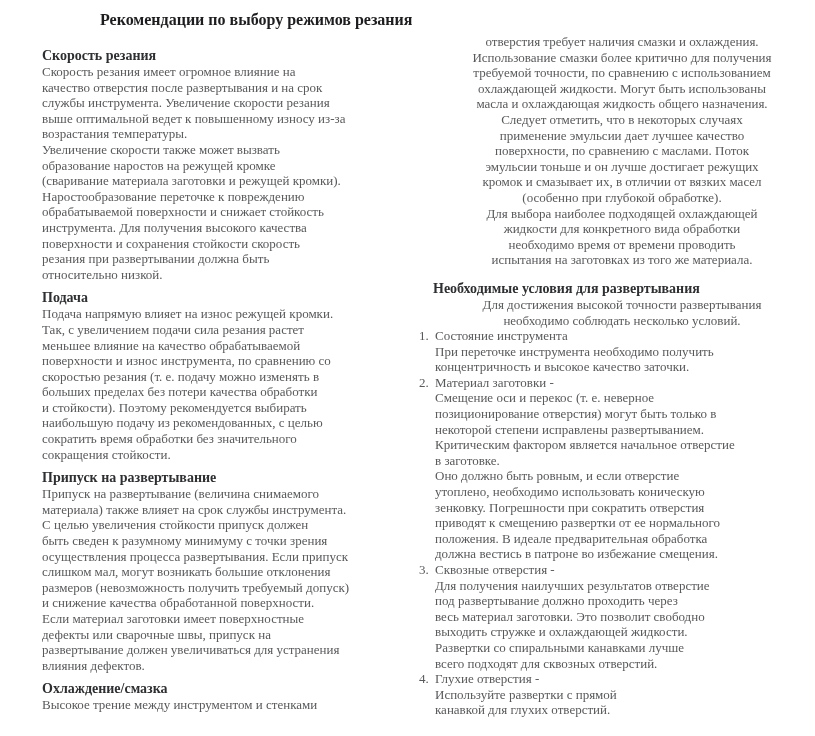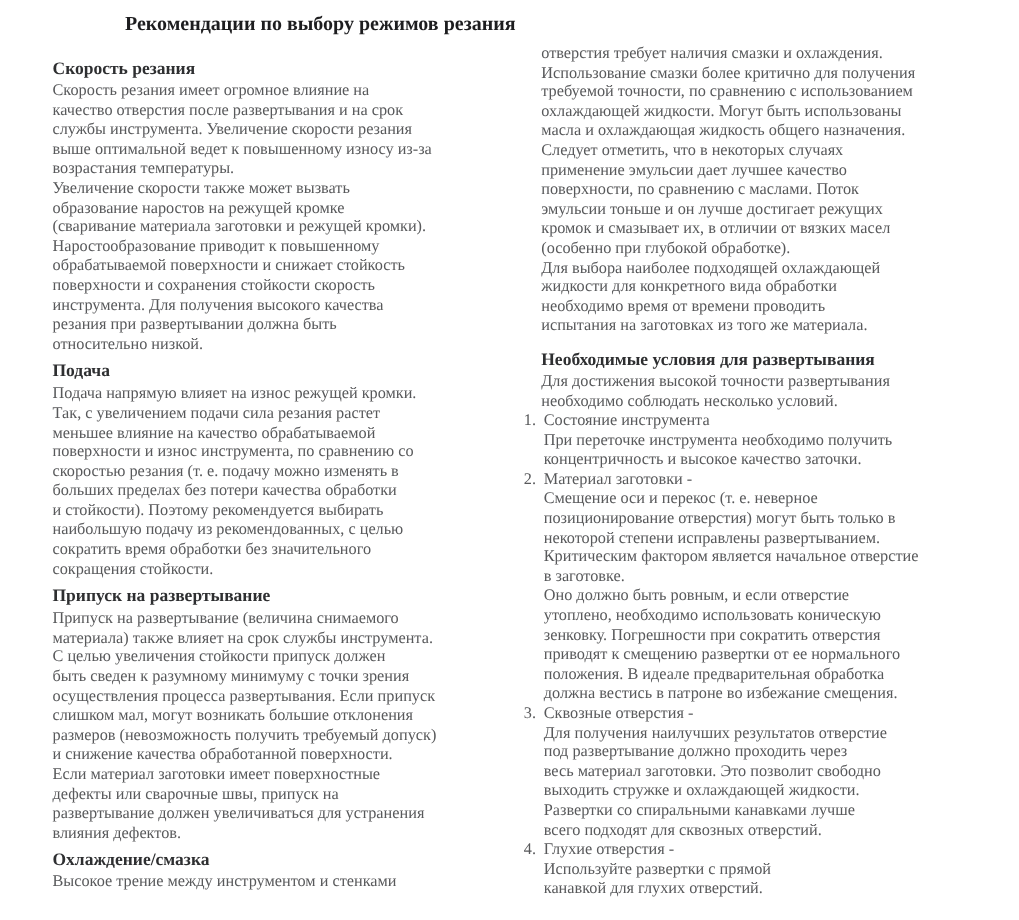--- a/index.html
+++ b/index.html
@@ -51,43 +51,43 @@
   .list-item { display: flex; }
   .num-col {
     width: 16px;
     flex: 0 0 16px;
     margin-left: -14px;
     font-size: 13px;
     line-height: 15.6px;
     color: #58595b;
   }
   .item-lines { flex: 1 1 auto; }
-  .col-right .plain { padding-left: 0; }
+  .col-right .plain { padding-left: 0; text-align: center; }
 </style>
 </head>
 <body>
 
 <div class="page">
   <div class="doc-title">Рекомендации по выбору режимов резания</div>
   <div class="col col-left">
       <div class="block">
         <div class="sec-heading">Скорость резания</div>
         <div class="lines plain">
           <div class="text-line">Скорость резания имеет огромное влияние на</div>
           <div class="text-line">качество отверстия после развертывания и на срок</div>
           <div class="text-line">службы инструмента. Увеличение скорости резания</div>
           <div class="text-line">выше оптимальной ведет к повышенному износу из-за</div>
           <div class="text-line">возрастания температуры.</div>
           <div class="text-line">Увеличение скорости также может вызвать</div>
           <div class="text-line">образование наростов на режущей кромке</div>
           <div class="text-line">(сваривание материала заготовки и режущей кромки).</div>
-          <div class="text-line">Наростообразование приводит к повышенному</div>
+          <div class="text-line">Наростообразование переточке к повреждению</div>
           <div class="text-line">обрабатываемой поверхности и снижает стойкость</div>
+          <div class="text-line">инструмента. Для получения высокого качества</div>
           <div class="text-line">поверхности и сохранения стойкости скорость</div>
-          <div class="text-line">инструмента. Для получения высокого качества</div>
           <div class="text-line">резания при развертывании должна быть</div>
           <div class="text-line">относительно низкой.</div>
         </div>
       </div>
       <div class="block">
         <div class="sec-heading">Подача</div>
         <div class="lines plain">
           <div class="text-line">Подача напрямую влияет на износ режущей кромки.</div>
           <div class="text-line">Так, с увеличением подачи сила резания растет</div>
           <div class="text-line">меньшее влияние на качество обрабатываемой</div>

